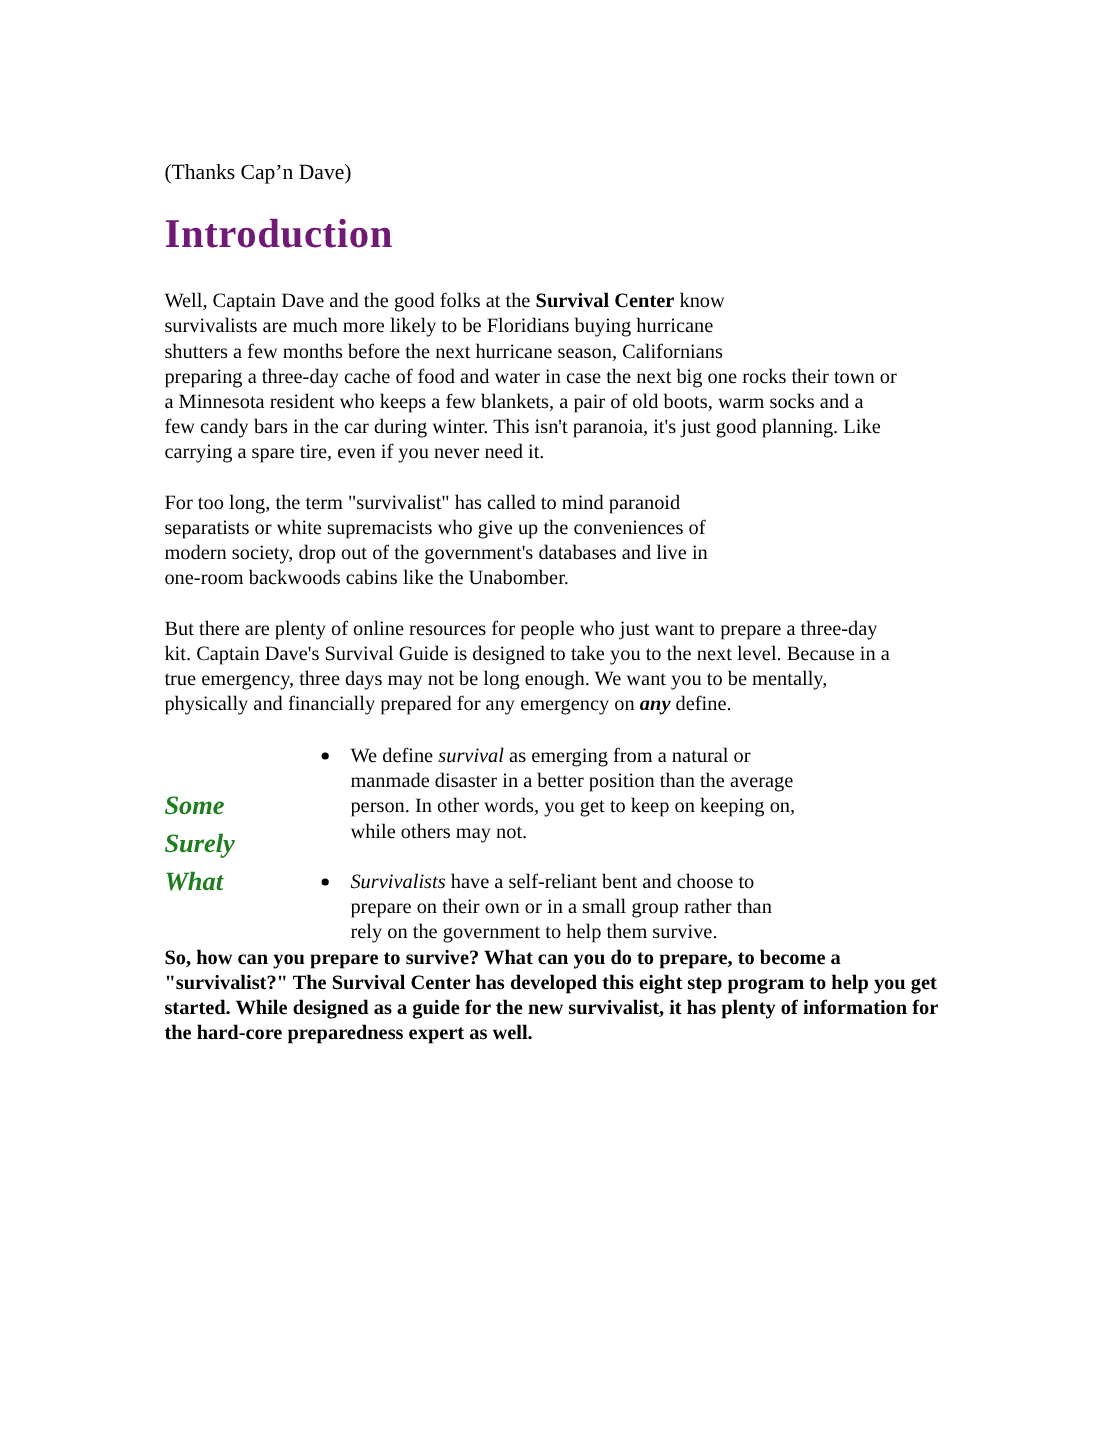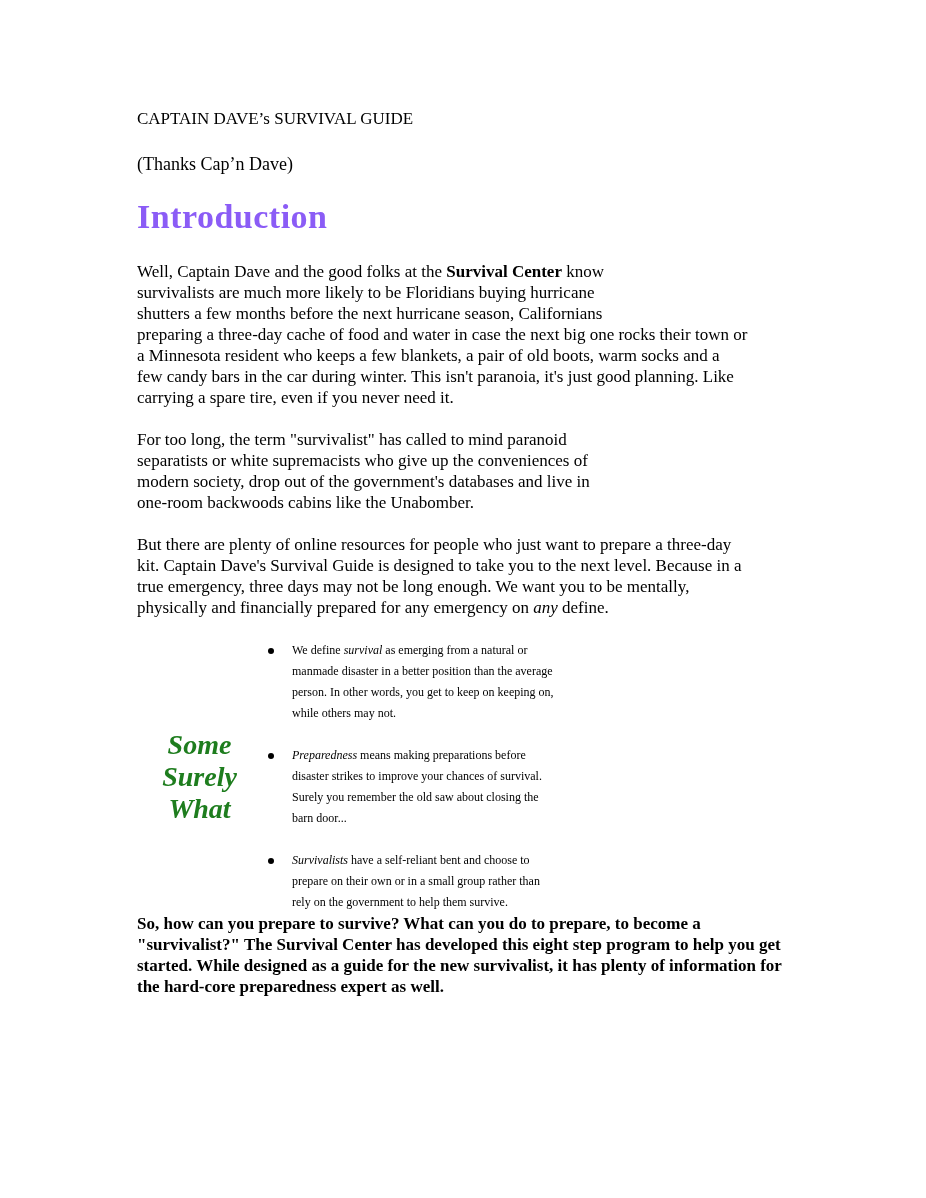--- a/index.html
+++ b/index.html
@@ -25,46 +25,45 @@
   }
   .doc-thanks {
     font-size: 18px;
     line-height: 21px;
     margin: 25px 0 0 0;
   }
   h1.intro-heading {
     font-size: 34px;
     line-height: 40px;
     font-weight: bold;
-    color: #8b5cf6;
+    color: #701a75;
     margin: 22px 0 24px 0;
     letter-spacing: 0.5px;
   }
   .para {
     font-size: 17px;
     line-height: 21px;
     margin: 0 0 21px 0;
     white-space: pre-line;
   }
   .para .bold { font-weight: bold; }
-  .para .italic { font-style: italic; }
+  .para .italic { font-style: italic; font-weight: bold; }
   .terms-section {
     display: flex;
     flex-direction: row;
     align-items: center;
     margin: 22px 0 0 0;
   }
   .terms-label {
     width: 125px;
     flex: 0 0 125px;
-    text-align: center;
     color: #1e7d1e;
     font-style: italic;
     font-weight: bold;
-    font-size: 28px;
+    font-size: 22px;
     line-height: 32px;
     align-self: center;
   }
   .bullet-list {
     flex: 1 1 auto;
     padding-left: 6px;
   }
   .bullet-item {
     display: flex;
     flex-direction: row;
@@ -74,36 +73,35 @@
   .bullet-dot {
     flex: 0 0 6px;
     width: 6px;
     height: 6px;
     border-radius: 50%;
     background: #000000;
     margin-top: 8px;
   }
   .bullet-text {
     margin-left: 18px;
-    font-size: 12px;
+    font-size: 17px;
     line-height: 21px;
     white-space: pre-line;
   }
   .bullet-text .italic { font-style: italic; }
   .closing-para {
     margin-bottom: 0;
     font-weight: bold;
   }
 </style>
 </head>
 <body>
 
 <div class="page">
 
-  <p class="doc-header">CAPTAIN DAVE’s SURVIVAL GUIDE</p>
 
   <p class="doc-thanks">(Thanks Cap’n Dave)</p>
 
   <h1 class="intro-heading">Introduction</h1>
 
   <p class="para"><span>Well, Captain Dave and the good folks at the </span><span class="bold">Survival Center</span><span> know
 survivalists are much more likely to be Floridians buying hurricane
 shutters a few months before the next hurricane season, Californians
 preparing a three-day cache of food and water in case the next big one rocks their town or
 a Minnesota resident who keeps a few blankets, a pair of old boots, warm socks and a
@@ -129,27 +127,20 @@
     <div class="bullet-list">
       <div class="bullet-item">
         <span class="bullet-dot"></span>
         <span class="bullet-text"><span>We define </span><span class="italic">survival</span><span> as emerging from a natural or
 manmade disaster in a better position than the average
 person. In other words, you get to keep on keeping on,
 while others may not.</span></span>
       </div>
       <div class="bullet-item">
         <span class="bullet-dot"></span>
-        <span class="bullet-text"><span class="italic">Preparedness</span><span> means making preparations before
-disaster strikes to improve your chances of survival.
-Surely you remember the old saw about closing the
-barn door...</span></span>
-      </div>
-      <div class="bullet-item">
-        <span class="bullet-dot"></span>
         <span class="bullet-text"><span class="italic">Survivalists</span><span> have a self-reliant bent and choose to
 prepare on their own or in a small group rather than
 rely on the government to help them survive.</span></span>
       </div>
     </div>
   </div>
 
   <p class="para closing-para"><span>So, how can you prepare to survive? What can you do to prepare, to become a
 "survivalist?" The Survival Center has developed this eight step program to help you get
 started. While designed as a guide for the new survivalist, it has plenty of information for

